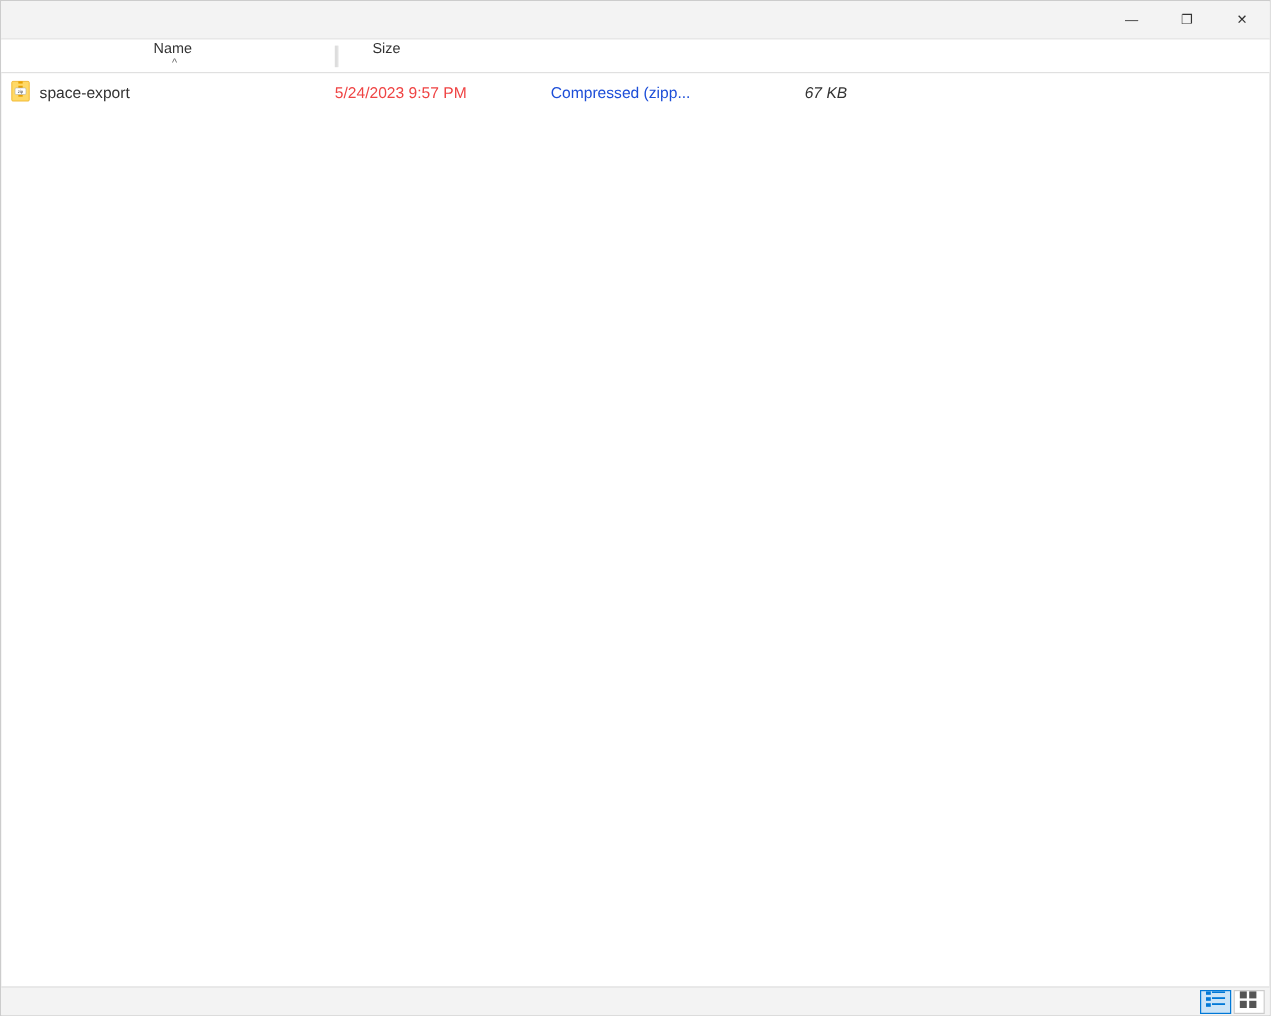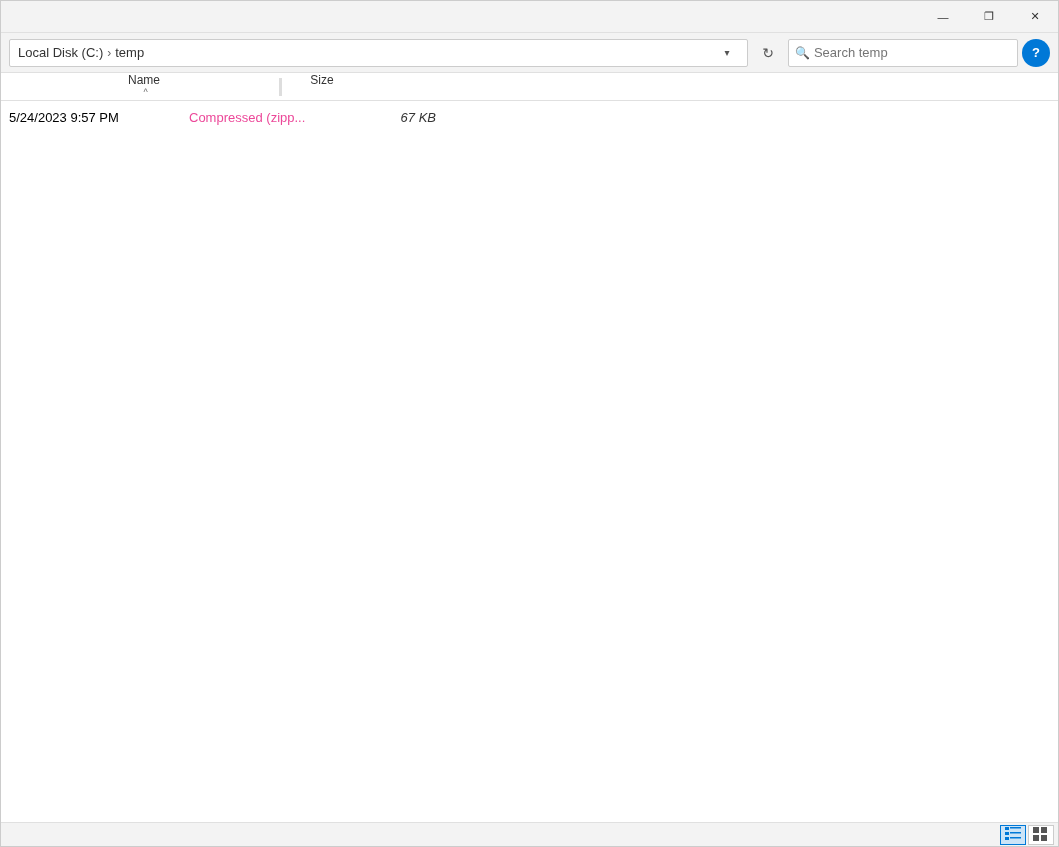--- a/index.html
+++ b/index.html
@@ -213,22 +213,22 @@
     .zip-icon-svg {
       width: 18px;
       height: 20px;
     }
 
     .file-name {
       font-size: 13px;
       color: #333;
     }
 
-    .file-date { width: 180px; font-size: 13px; color: #000000; }
-    .file-type { width: 175px; font-size: 13px; color: #ec4899; }
+    .file-date { width: 180px; font-size: 13px; color: #ef4444; }
+    .file-type { width: 175px; font-size: 13px; color: #1d4ed8; }
     .file-size { width: 80px; font-size: 13px; color: #333; text-align: right; padding-right: 8px; font-style: italic; }
 
     
     .status-bar {
       height: 24px;
       border-top: 1px solid #e0e0e0;
       background: #f3f3f3;
       display: flex;
       align-items: center;
       justify-content: flex-end;
@@ -264,56 +264,55 @@
 <div class="window">
 
   <div class="title-bar">
     <div class="title-bar-controls">
       <button class="title-btn minimize">—</button>
       <button class="title-btn maximize">❐</button>
       <button class="title-btn close">✕</button>
     </div>
   </div>
 
-  <div class="address-bar-row">
-    <div class="address-bar">
-      <div class="breadcrumb-text">
-        <span>Local Disk (C:)</span>
-        <span class="breadcrumb-sep">›</span>
-        <span>temp</span>
-      </div>
-      <button class="address-dropdown-btn">▾</button>
-    </div>
-
-    <button class="refresh-btn">↻</button>
-
-    <div class="search-box">
-      <span style="color:#666; font-size:12px;">🔍</span>
-      <input type="text" placeholder="Search temp" style="">
-    </div>
-
-    <button class="help-btn">?</button>
-  </div>
 
   <div class="column-headers">
     <div class="col-header col-name">
       <span>Name</span>
       <span class="sort-arrow">^</span>
     </div>
     <div class="col-divider"></div>
     <div class="col-divider"></div>
     <div class="col-divider"></div>
     <div class="col-header col-size">
       <span>Size</span>
     </div>
   </div>
 
   <div class="file-list">
 
   <div class="file-row">
+    <div class="file-icon-cell">
+      <span>
+        <svg class="zip-icon-svg" viewBox="0 0 18 22" xmlns="http://www.w3.org/2000/svg">
+
+          <rect x="0" y="2" width="16" height="18" rx="1" fill="#ffd966"></rect>
+          <rect x="0" y="2" width="16" height="18" rx="1" fill="none" stroke="#f0b429" stroke-width="0.8"></rect>
+
+          <rect x="6" y="2" width="4" height="2" fill="#e8a000"></rect>
+          <rect x="6" y="6" width="4" height="2" fill="#e8a000"></rect>
+          <rect x="6" y="10" width="4" height="2" fill="#e8a000"></rect>
+          <rect x="6" y="14" width="4" height="2" fill="#e8a000"></rect>
+
+          <rect x="3" y="8" width="10" height="6" rx="1" fill="#fff" stroke="#aaa" stroke-width="0.5"></rect>
+          <text x="8" y="13" text-anchor="middle" font-size="4" fill="#333" font-family="Arial">zip</text>
+        </svg>
+      </span>
+      <span class="file-name">space-export</span>
+    </div>
     <div class="file-date">5/24/2023 9:57 PM</div>
     <div class="file-type">Compressed (zipp...</div>
     <div class="file-size">67 KB</div>
   </div>
     </div>
 
   <div class="status-bar">
     <button class="view-btn active">
       <span>
         <svg width="16" height="14" viewBox="0 0 16 14">

